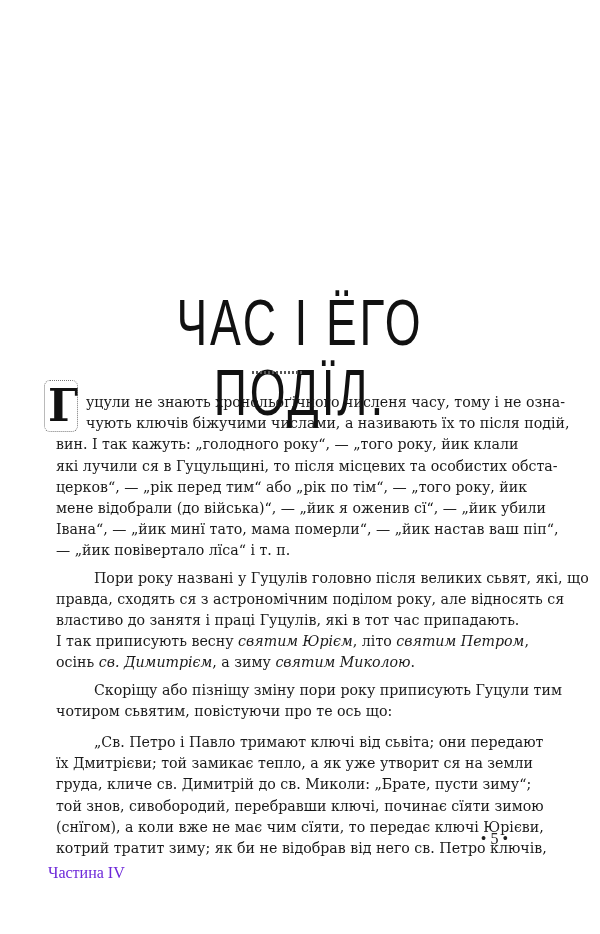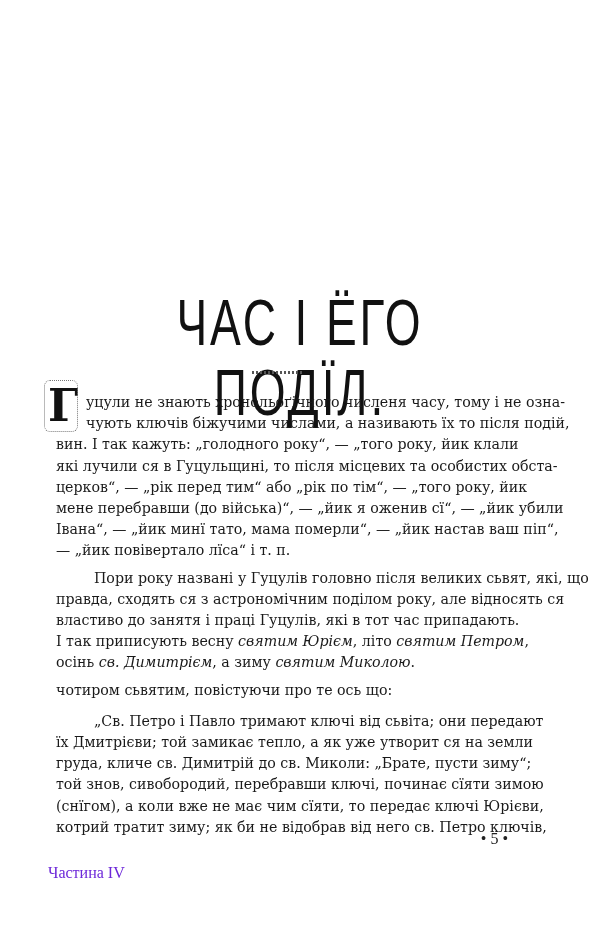--- a/index.html
+++ b/index.html
@@ -36,34 +36,35 @@
 
 <div class="dropcap">Г</div>
 
 <div class="body-text">
   <div class="para">
     <span class="line" style="padding-left:30px">уцули не знають хронольоґічного численя часу, тому і не озна-</span>
     <span class="line" style="padding-left:30px">чують ключів біжучими числами, а називають їх то після подій,</span>
     <span class="line">вин. І так кажуть: „голодного року“, — „того року, йик клали</span>
     <span class="line">які лучили ся в Гуцульщині, то після місцевих та особистих обста-</span>
     <span class="line">церков“, — „рік перед тим“ або „рік по тім“, — „того року, йик</span>
-    <span class="line">мене перебравши (до війська)“, — „йик я оженив сї“, — „йик убили</span>
+    <span class="line">мене відобрали (до війська)“, — „йик я оженив сї“, — „йик убили</span>
     <span class="line">Івана“, — „йик минї тато, мама померли“, — „йик настав ваш піп“,</span>
     <span class="line last">— „йик повівертало лїса“ і т. п.</span>
   </div>
   <div class="gap"></div>
   <div class="para">
     <span class="line indent">Пори року названі у Гуцулів головно після великих сьвят, які, що</span>
     <span class="line">правда, сходять ся з астрономічним поділом року, але відносять ся</span>
     <span class="line">властиво до занятя і праці Гуцулів, які в тот час припадають.</span>
     <span class="line"><span>І так приписують весну </span><i>святим Юрієм</i><span>, літо </span><i>святим Петром</i><span>,</span></span>
     <span class="line last"><span>осінь </span><i>св. Димитрієм</i><span>, а зиму </span><i>святим Миколою</i><span>.</span></span>
   </div>
   <div class="gap"></div>
   <div class="para">
+    <span class="line indent">Скоріщу або пізніщу зміну пори року приписують Гуцули тим</span>
     <span class="line last">чотиром сьвятим, повістуючи про те ось що:</span>
   </div>
   <div class="gap" style="height:10px"></div>
   <div class="para">
     <span class="line indent">„Св. Петро і Павло тримают ключі від сьвіта; они передают</span>
     <span class="line">їх Дмитрієви; той замикає тепло, а як уже утворит ся на земли</span>
     <span class="line">груда, кличе св. Димитрій до св. Миколи: „Брате, пусти зиму“;</span>
     <span class="line">той знов, сивобородий, перебравши ключі, починає сїяти зимою</span>
     <span class="line">(снїгом), а коли вже не має чим сїяти, то передає ключі Юрієви,</span>
     <span class="line">котрий тратит зиму; як би не відобрав від него св. Петро ключів,</span>

